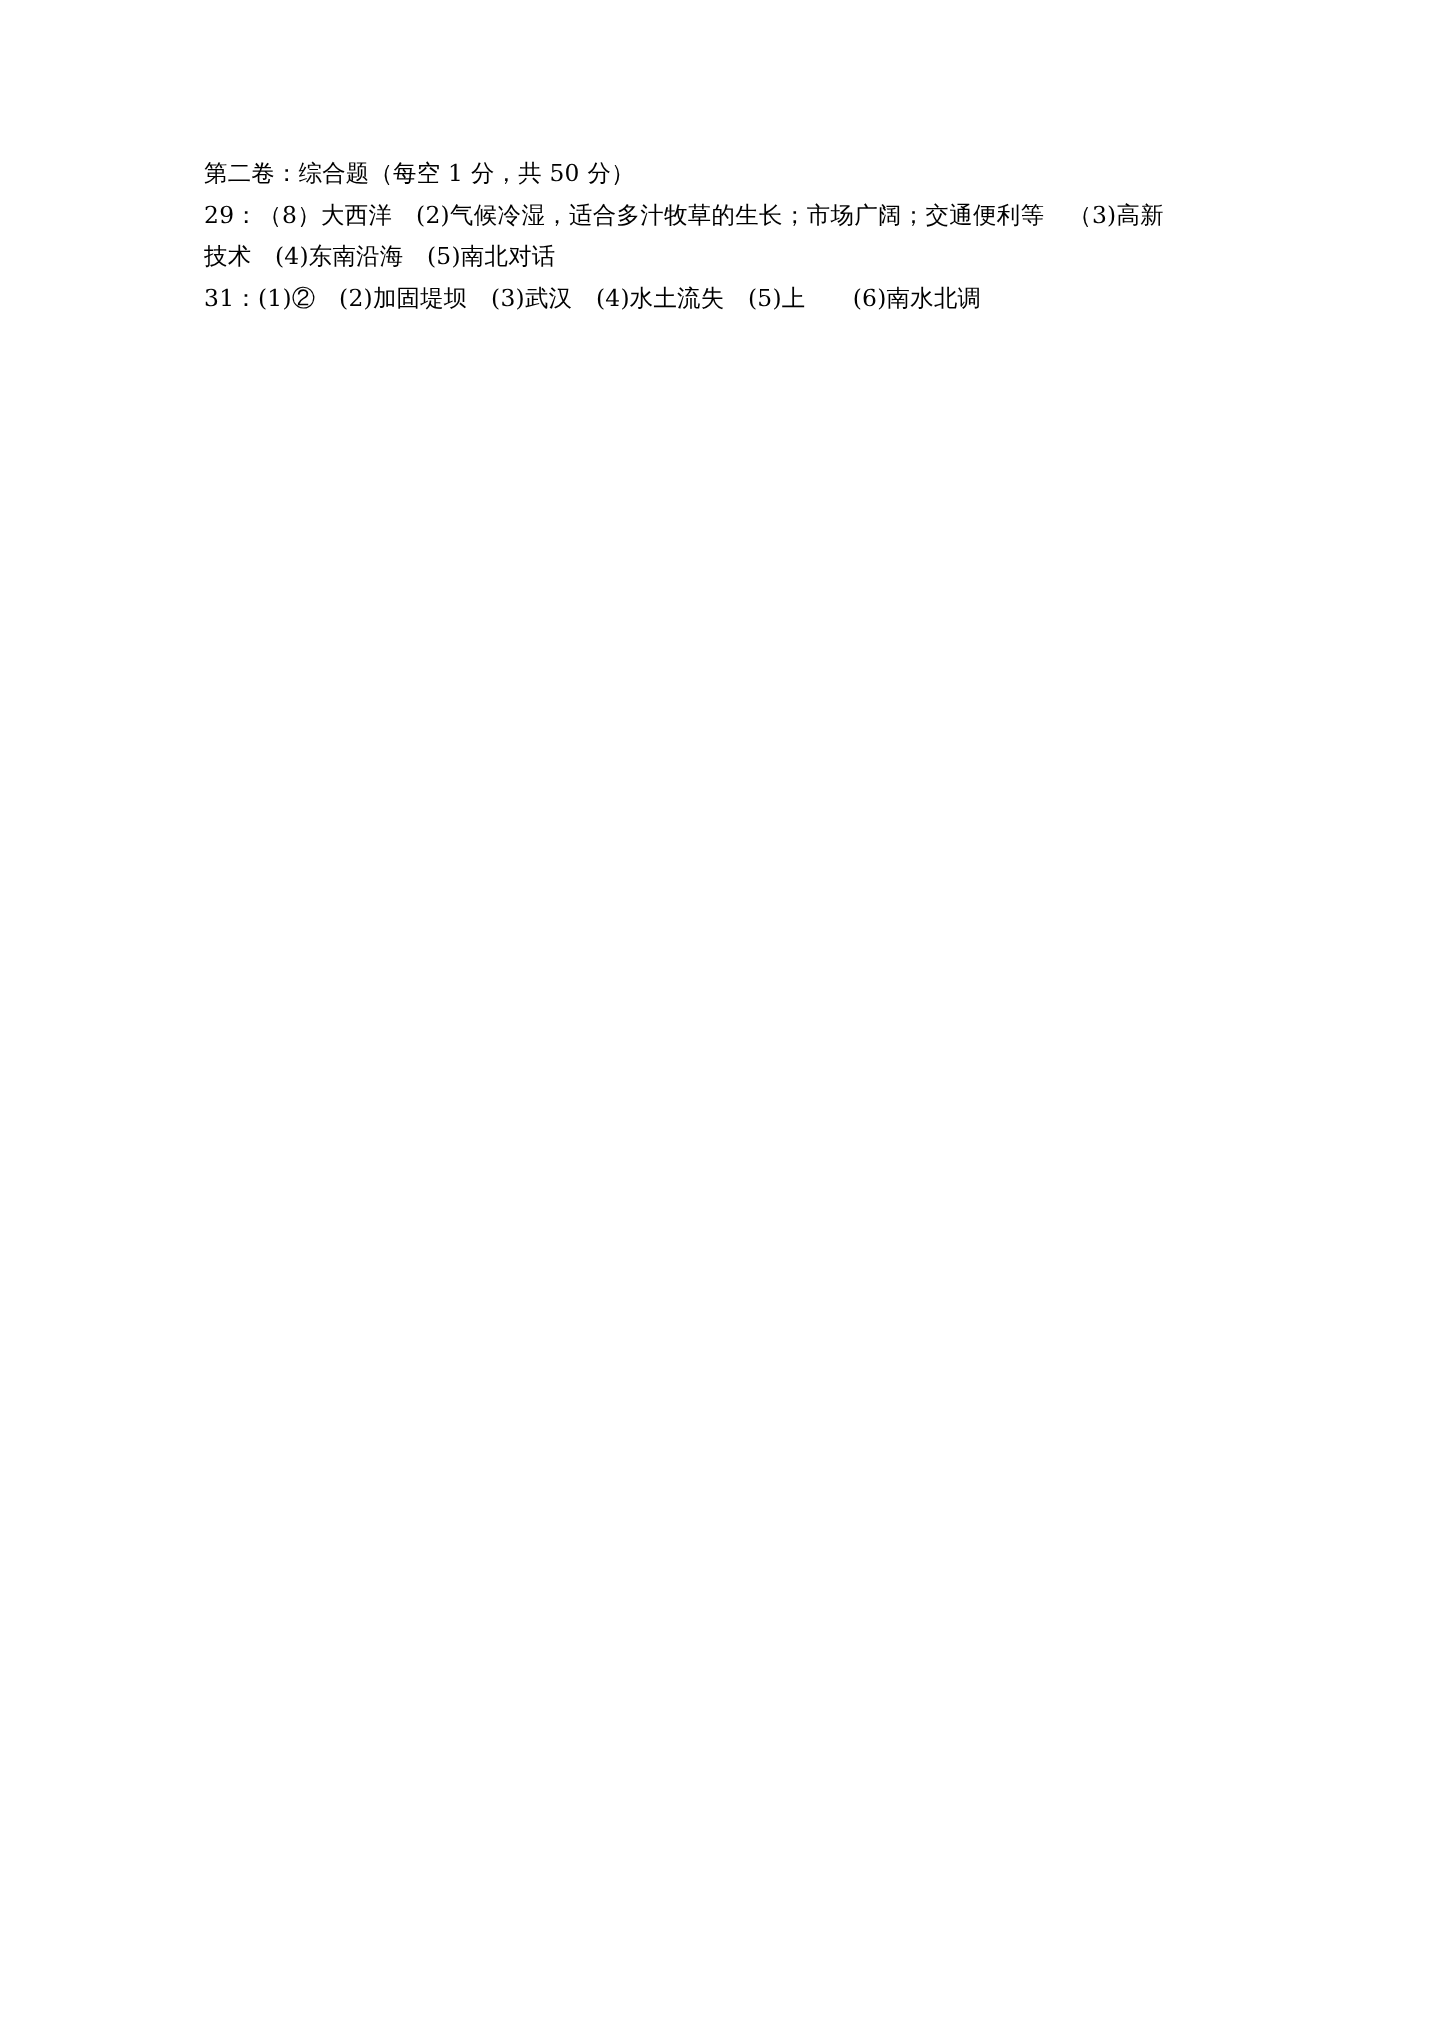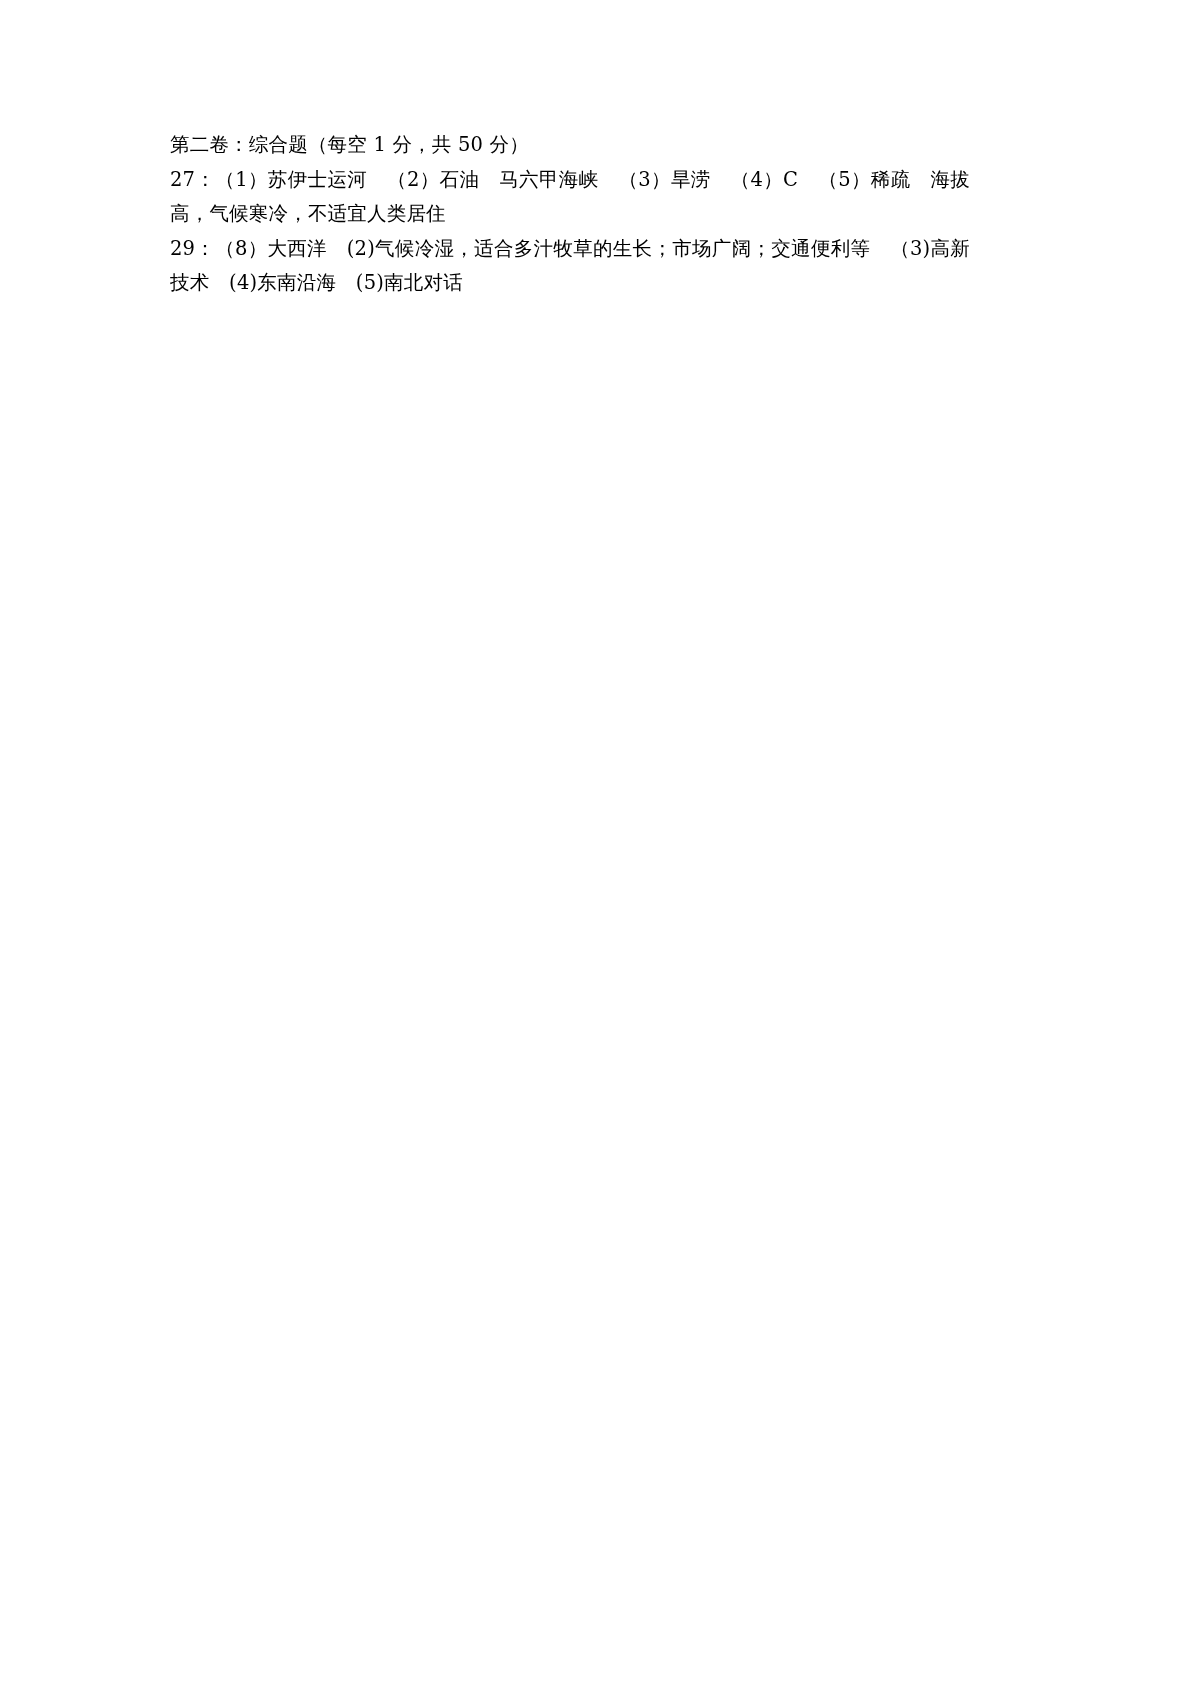--- a/index.html
+++ b/index.html
@@ -34,23 +34,23 @@
 </style>
 </head>
 <body>
 
 <div class="page">
   <div class="doc-body">
 
     <p class="para">第二卷：综合题（每空 1 分，共 50 分）</p>
 
 
-    <p class="para">27：（1）苏伊士运河　（2）石油　马六甲海峡　（3）旱涝　（4）C　（5）稀疏　海拔高，气候寒冷，不适宜人类居住</p>
 
 
     <p class="para">29：（8）大西洋　(2)气候冷湿，适合多汁牧草的生长；市场广阔；交通便利等　（3)高新技术　(4)东南沿海　(5)南北对话</p>
 
 
+    <p class="para">31：(1)②　(2)加固堤坝　(3)武汉　(4)水土流失　(5)上　　(6)南水北调</p>
 
 
 
   </div>
 </div>
 
 </body></html>

